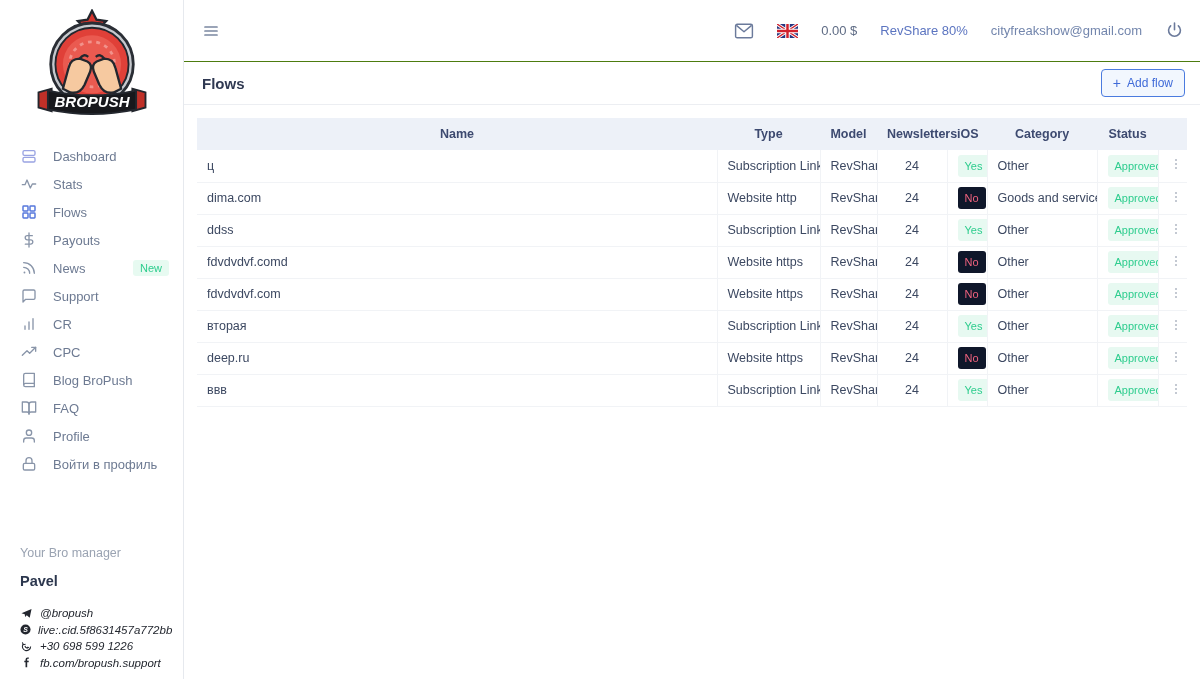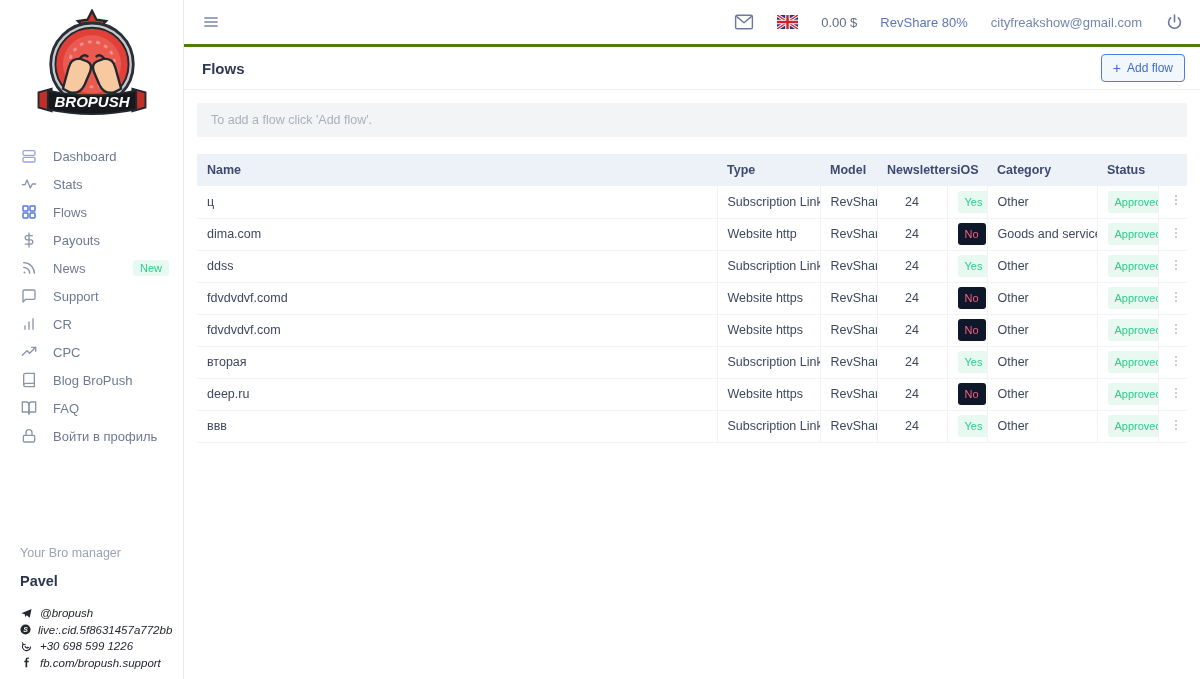--- a/index.html
+++ b/index.html
@@ -25,21 +25,21 @@
   .manager { margin-top:auto; padding:0 14px 8px 20px; }
   .manager-heading { font-size:12.5px; color:#9aa3b2; }
   .manager-name { font-size:14.5px; font-weight:bold; color:#2c374e; margin-top:13px; }
   .contacts { margin-top:16px;font-style:italic; }
   .contact { display:flex; align-items:center; gap:7px; font-size:11.5px;
     color:#23272f; height:16.5px; }
   .contact .cicon { width:13px; display:flex; justify-content:center; color:#23272f; }
 
   
   .main { flex:1; display:flex; flex-direction:column; }
-  .topbar { height:47px; border-bottom:3px solid #4d7c0f; display:flex;
+  .topbar { height:62px; border-bottom:1px solid #4d7c0f; display:flex;
     align-items:center; padding:0 16px 0 18px; }
   .hamburger { color:#7a87a0; cursor:pointer; display:flex; }
   .topbar-right { margin-left:auto; display:flex; align-items:center; gap:23px; }
   .tb-icon { color:#6b7a9b; display:flex; cursor:pointer; }
   .tb-balance { font-size:13px; color:#5f6c85; }
   .tb-revshare { font-size:13px; color:#5b74c0; }
   .tb-email { font-size:13px; color:#7386ad; }
 
   .page-header { height:43px; border-bottom:1px solid #eceef2; display:flex;
     align-items:center; padding:0 15px 0 18px; }
@@ -50,21 +50,21 @@
     font-family:"Liberation Sans", sans-serif; }
   .add-flow-btn .plus { font-size:14px; line-height:10px; }
 
   .content { padding:13px; }
   .info-bar { background:#f3f4f6; color:#a9b1bd; font-size:12.5px;
     padding:0 14px; height:34px; display:flex; align-items:center; border-radius:2px;
     margin-bottom:17px; }
 
   table.flows { width:100%; border-collapse:collapse; table-layout:fixed; }
   .flows th { background:#edf1f8; color:#3d4a70; font-size:12.5px; font-weight:bold;
-    text-align:left; padding:9px 10px; white-space:nowrap; }
+    text-align:center; padding:9px 10px; white-space:nowrap; }
   .flows td { font-size:12.5px; color:#3c4861; padding:0 10px; height:32px;
     border-bottom:1px solid #f1f3f6; border-right:1px solid #f1f3f6;
     white-space:nowrap; overflow:hidden; }
   .flows td:last-child { border-right:none; }
   .flows .col-center, .flows td.cell-center { text-align:center; }
   .badge { display:inline-block; font-size:11px; padding:5px 7px; border-radius:3px; }
   .badge-green { background:#e7f9f1; color:#2ecd8e; }
   .badge-red { background:#0f172a; color:#f0627e; }
   .kebab { color:#b0b7c3; cursor:pointer; display:inline-flex; }
 </style>
@@ -180,20 +180,29 @@
         <span class="nlabel">Blog BroPush</span>
       </div>
       <div class="nav-item">
         <span class="nicon">
           <svg width="16" height="16" viewBox="0 0 24 24" fill="none" stroke="currentColor" stroke-width="2" stroke-linejoin="round">
               <path d="M2 3h6a4 4 0 0 1 4 4v14a3 3 0 0 0-3-3H2z"></path>
               <path d="M22 3h-6a4 4 0 0 0-4 4v14a3 3 0 0 1 3-3h7z"></path>
             </svg>
         </span>
         <span class="nlabel">FAQ</span>
+      </div>
+      <div class="nav-item">
+        <span class="nicon">
+          <svg width="16" height="16" viewBox="0 0 24 24" fill="none" stroke="currentColor" stroke-width="2" stroke-linecap="round">
+              <path d="M20 21v-2a4 4 0 0 0-4-4H8a4 4 0 0 0-4 4v2"></path>
+              <circle cx="12" cy="7" r="4"></circle>
+            </svg>
+        </span>
+        <span class="nlabel">Profile</span>
       </div>
       <div class="nav-item">
         <span class="nicon">
           <svg width="16" height="16" viewBox="0 0 24 24" fill="none" stroke="currentColor" stroke-width="2" stroke-linejoin="round">
               <rect x="3.5" y="11" width="17" height="10" rx="2"></rect>
               <path d="M7.5 11V7a4.5 4.5 0 0 1 9 0v4"></path>
             </svg>
         </span>
         <span class="nlabel">Войти в профиль</span>
       </div>
@@ -282,21 +291,20 @@
 
     <div class="page-header">
       <span class="page-title">Flows</span>
       <button class="add-flow-btn">
         <span class="plus">+</span>
         <span>Add flow</span>
       </button>
     </div>
 
     <div class="content">
-      <div class="info-bar">To add a flow click 'Add flow'.</div>
 
       <table class="flows">
         <colgroup>
           <col style="width:520px">
             <col style="width:103px">
             <col style="width:57px">
           <col style="width:70px">
             <col style="width:40px">
             <col style="width:110px">
           <col style="width:61px">

